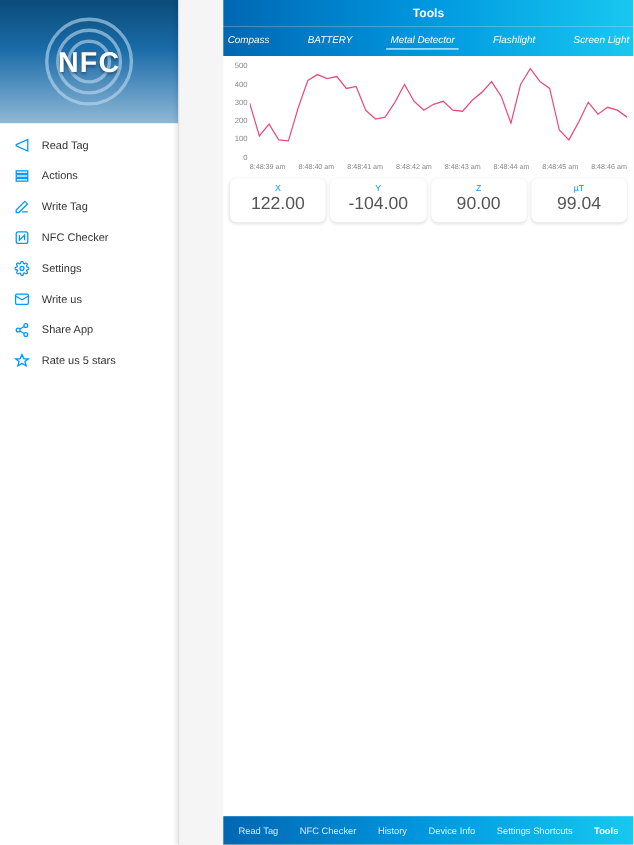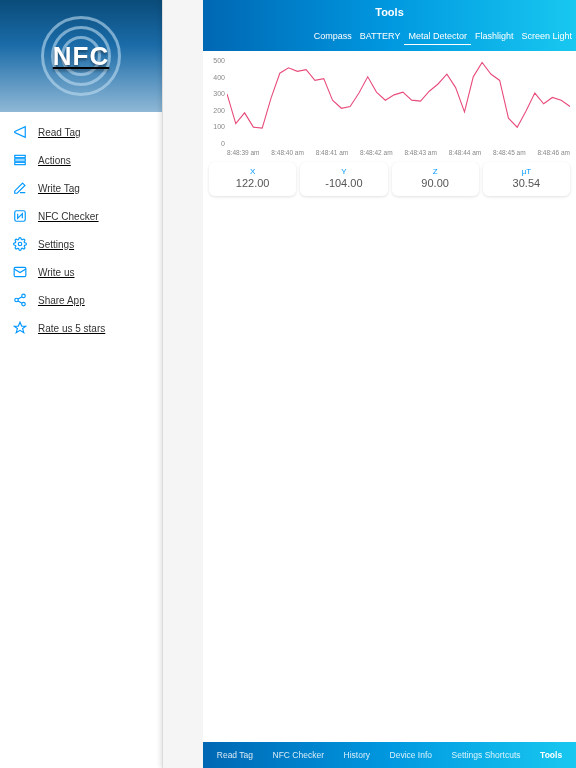--- a/index.html
+++ b/index.html
@@ -1,42 +1,42 @@
 <!DOCTYPE html>
 <html><head>
 <meta charset="utf-8">
 <style>
 * { margin: 0; padding: 0; box-sizing: border-box; }
 body { font-family: -apple-system, Helvetica, Arial, sans-serif; width: 576px; height: 768px; overflow: hidden; background: #fff; }
 .app { display: flex; height: 100%; }
-.sidebar { width: 162px; background: #fff; flex-shrink: 0; text-decoration: underline; }
+.sidebar { width: 162px; background: #fff; flex-shrink: 0; }
 .hero { width: 162px; height: 112px; background: linear-gradient(180deg, #0a4c7a 0%, #1a6ba8 40%, #8fb8d6 100%); position: relative; overflow: hidden; display: flex; align-items: center; justify-content: center; }
 .hero .nfc { color: #fff; font-weight: 900; font-size: 26px; letter-spacing: 1px; text-shadow: 0 2px 3px rgba(0,0,0,0.4); z-index: 2; }
 .hero .ring { position: absolute; border: 3px solid rgba(190,220,240,0.6); border-radius: 50%; }
 .hero .r1 { width: 80px; height: 80px; top: 16px; left: 41px; }
 .hero .r2 { width: 60px; height: 60px; top: 26px; left: 51px; }
 .hero .r3 { width: 40px; height: 40px; top: 36px; left: 61px; }
 .nav { padding: 6px 0; }
 .nav-item { display: flex; align-items: center; padding: 6px 12px; font-size: 10px; color: #333; cursor: pointer; }
 .nav-item .nicon { width: 16px; height: 16px; margin-right: 10px; display: flex; align-items: center; justify-content: center; color: #0098ff; }
 .main { flex: 1; display: flex; flex-direction: column; background: #f5f5f5; border-left: 1px solid rgba(0,0,0,0.1); position: relative; box-shadow: -2px 0 4px rgba(0,0,0,0.1); padding-left: 40px; }
 .header { background: linear-gradient(90deg, #0067b3 0%, #0098e0 50%, #18c8f0 100%); color: #fff; text-align: center; font-size: 11px; font-weight: 600; padding: 6px 0; }
-.tabs { background: linear-gradient(90deg, #0067b3 0%, #0098e0 50%, #18c8f0 100%); display: flex; justify-content: flex-end; padding: 4px 0 6px; }
+.tabs { background: linear-gradient(90deg, #0067b3 0%, #0098e0 50%, #18c8f0 100%); display: flex; justify-content: space-between; padding: 4px 0 6px; font-style: italic; }
 .tab { color: #fff; font-size: 9px; padding: 3px 4px; cursor: pointer; }
 .tab.active { border-bottom: 1.5px solid #fff; }
 .content { flex: 1; background: #fff; margin: 0; overflow: hidden; }
 .chartwrap { padding: 6px 6px 0 6px; }
 .chart { position: relative; height: 90px; margin-left: 18px; }
 .chart svg { width: 100%; height: 100%; }
 .yaxis { position: absolute; left: -16px; top: 0; height: 100%; display: flex; flex-direction: column; justify-content: space-between; font-size: 7px; color: #888; text-align: right; width: 14px; }
 .xaxis { display: flex; margin-left: 18px; font-size: 6.5px; color: #888; justify-content: space-between; margin-top: 2px; }
 .cards { display: flex; gap: 4px; padding: 6px; }
 .card { flex: 1; background: #fff; border-radius: 6px; box-shadow: 0 1px 3px rgba(0,0,0,0.12); text-align: center; padding: 5px 2px 7px; }
 .card .lbl { color: #0098ff; font-size: 8px; }
-.card .val { color: #555; font-size: 11px; margin-top: 1px; }
+.card .val { color: #555; font-size: 16px; margin-top: 1px; }
 .sharecard { margin: 0 6px; background: #fff; border-radius: 6px; box-shadow: 0 1px 3px rgba(0,0,0,0.12); text-align: center; padding: 4px 0 6px; cursor: pointer; }
 .sharecard .slbl { color: #0098ff; font-size: 8px; }
 .sharecard .sicon { color: #0098ff; margin-top: 2px; }
 .bottombar { background: linear-gradient(90deg, #0067b3 0%, #0098e0 50%, #18c8f0 100%); display: flex; justify-content: space-around; align-items: center; padding: 8px 4px; }
 .bottombar .bitem { color: rgba(255,255,255,0.85); font-size: 8.5px; cursor: pointer; }
 .bottombar .bitem.active { color: #fff; font-weight: 600; }
 svg { display: block; }
 </style>
 </head>
 <body>
@@ -170,21 +170,21 @@
         <div class="card">
           <div class="lbl">Y</div>
           <div class="val">-104.00</div>
         </div>
         <div class="card">
           <div class="lbl">Z</div>
           <div class="val">90.00</div>
         </div>
         <div class="card">
           <div class="lbl">µT</div>
-          <div class="val">30.54</div>
+          <div class="val">99.04</div>
         </div>
       </div>
 
     </div>
 
     <div class="bottombar">
       <div class="bitem">Read Tag</div>
       <div class="bitem">NFC Checker</div>
       <div class="bitem">History</div>
       <div class="bitem">Device Info</div>

